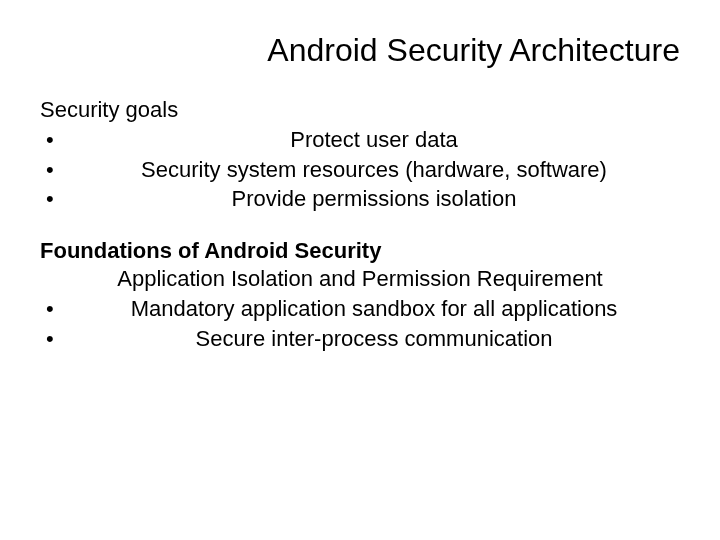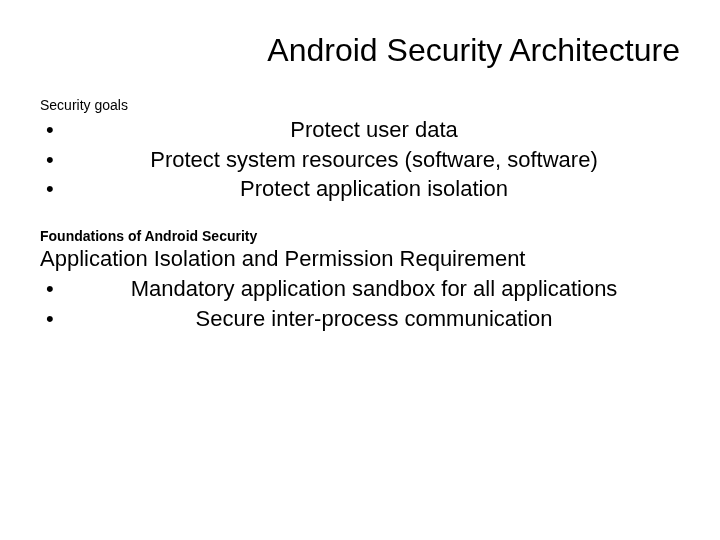--- a/index.html
+++ b/index.html
@@ -16,29 +16,30 @@
       padding: 30px 40px;
     }
     .slide-title {
       font-size: 32px;
       font-weight: normal;
       text-align: right;
       margin-bottom: 28px;
       margin-top: 2px;
     }
     .section-heading {
-      font-size: 14px;
+      font-size: 22px;
       margin-bottom: 2px;
     }
     .section-heading.bold {
       font-weight: bold;
     }
     .section-subheading {
       font-size: 22px;
       margin-bottom: 2px;
+      text-align: center;
     }
     .bullet-list {
       list-style: none;
       margin-bottom: 24px;
     }
     .bullet-list:last-child {
       margin-bottom: 8px;
     }
     .bullet-item {
       font-size: 22px;
@@ -55,22 +56,22 @@
     }
   </style>
 </head>
 <body>
 
 <h1 class="slide-title">Android Security Architecture</h1>
 
 <div class="section-heading">Security goals</div>
 <ul class="bullet-list">
   <li class="bullet-item">Protect user data</li>
-  <li class="bullet-item">Protect system resources (software, software)</li>
-  <li class="bullet-item">Protect application isolation</li>
+  <li class="bullet-item">Security system resources (hardware, software)</li>
+  <li class="bullet-item">Provide permissions isolation</li>
 </ul>
 
 <div class="section-heading bold">Foundations  of  Android  Security</div>
 <div class="section-subheading">Application  Isolation  and  Permission Requirement</div>
 <ul class="bullet-list">
   <li class="bullet-item">Mandatory application sandbox for all applications</li>
   <li class="bullet-item">Secure inter-process communication</li>
 </ul>
 
 </body></html>

